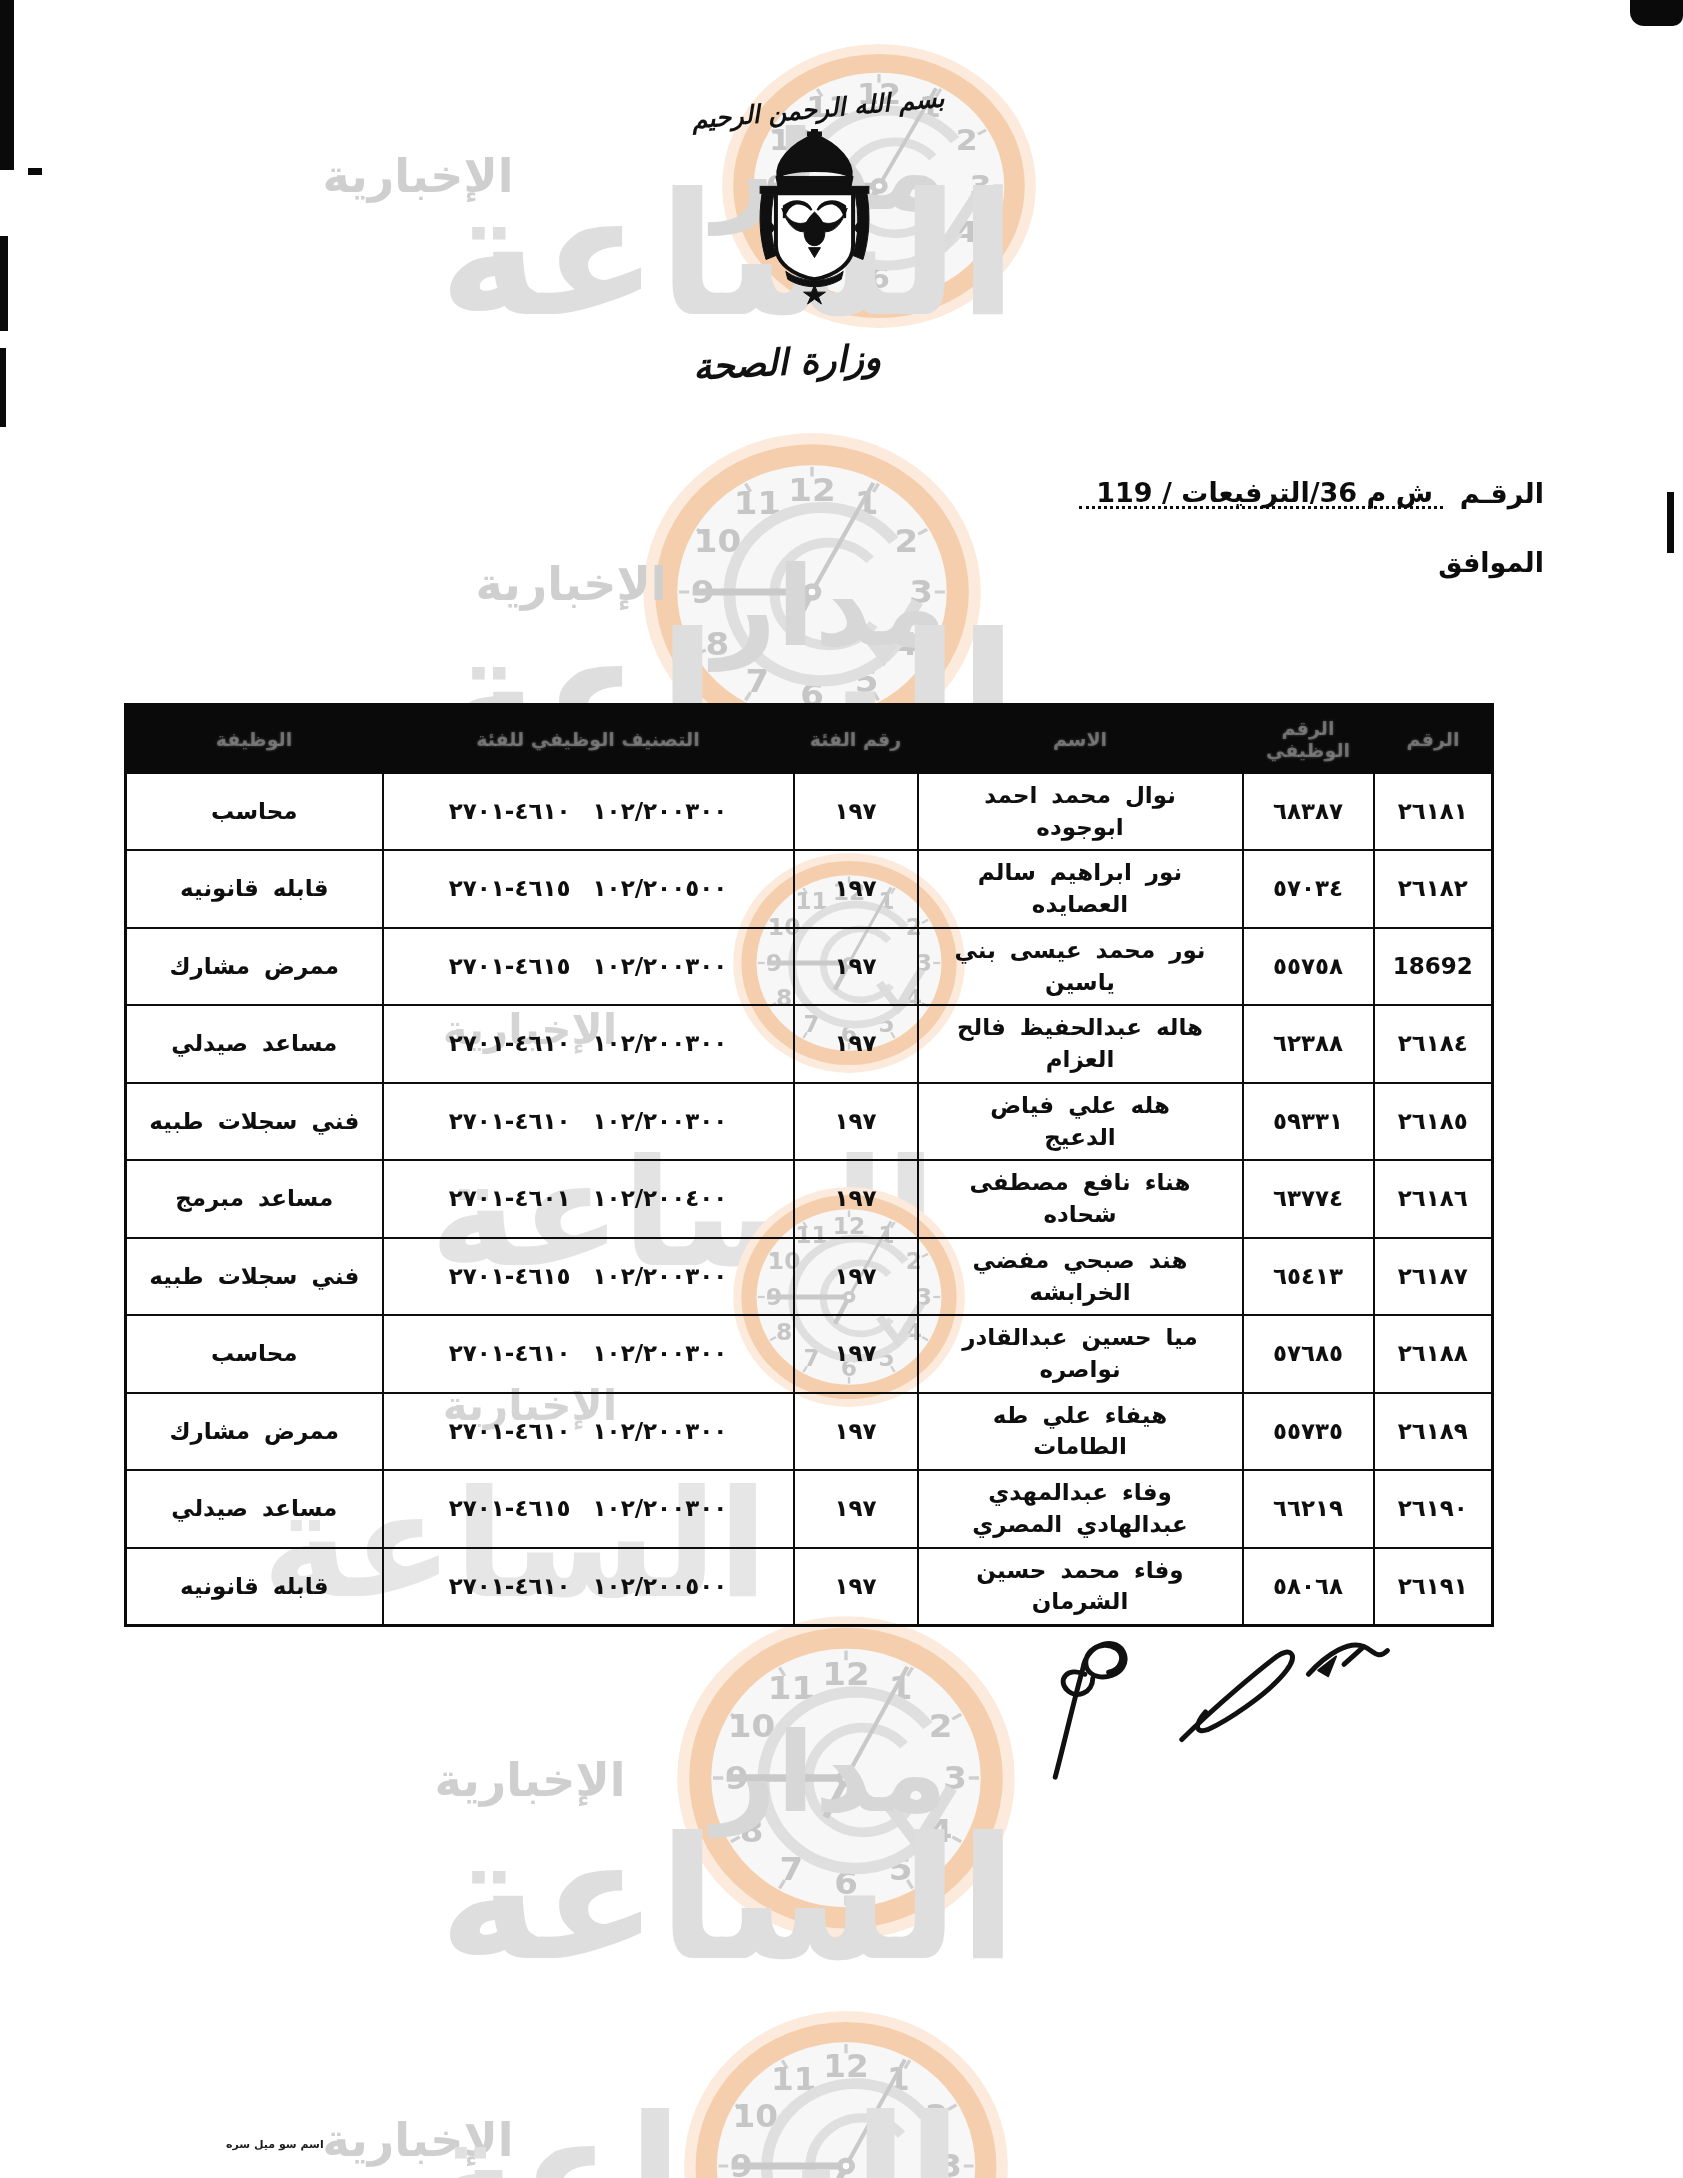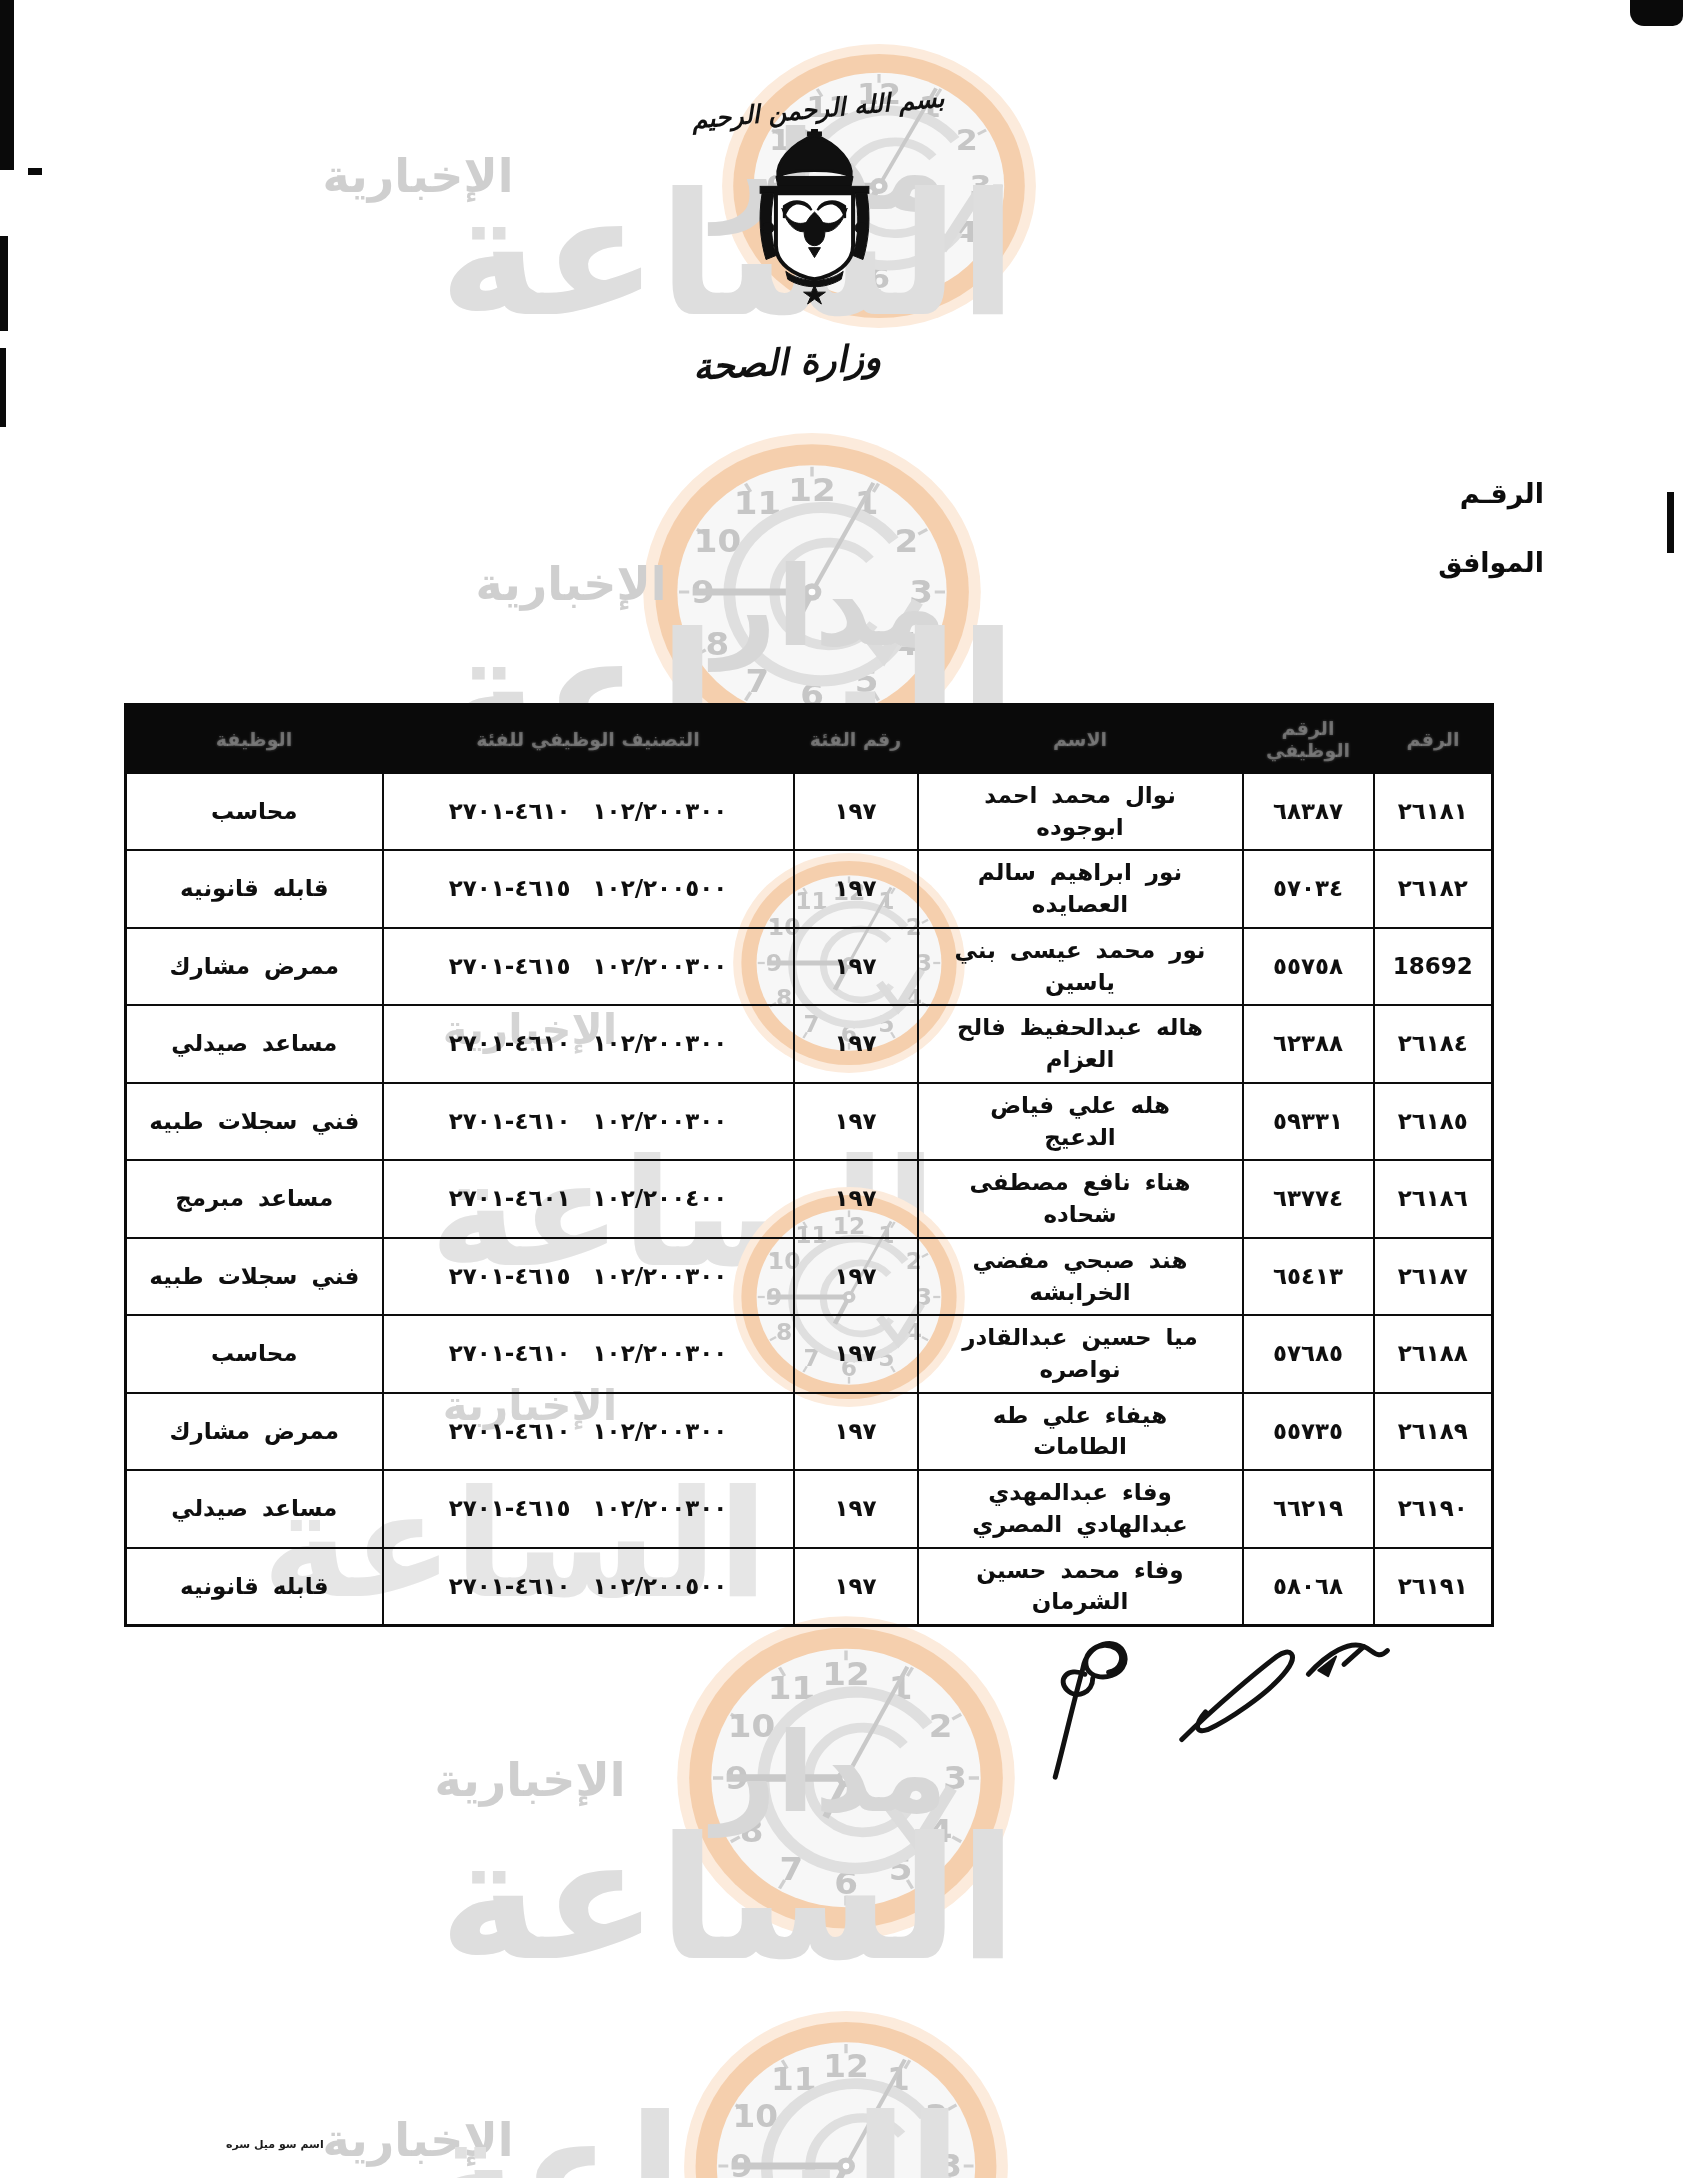--- a/index.html
+++ b/index.html
@@ -359,20 +359,23 @@
 
       <path d="M63,158 L66,165 L74,165 L67,170 L70,177 L63,172 L56,177 L59,170 L52,165 L60,165 Z" stroke-width="1"></path>
     </g>
   </svg>
 
   <div class="letterhead" id="ministry-name">وزارة الصحة</div>
 
   <div id="ref-block">
     <div class="ref-row">
       <span class="ref-label">الرقـم</span>
+      <span class="ref-line">
+        <span class="ref-value">ش م 36/الترفيعات / 119</span>
+      </span>
     </div>
     <div class="ref-row">
       <span class="ref-label">الموافق</span>
     </div>
   </div>
 
   <table id="promotion-table">
     <colgroup>
       <col style="width:119px">
         <col style="width:131px">

